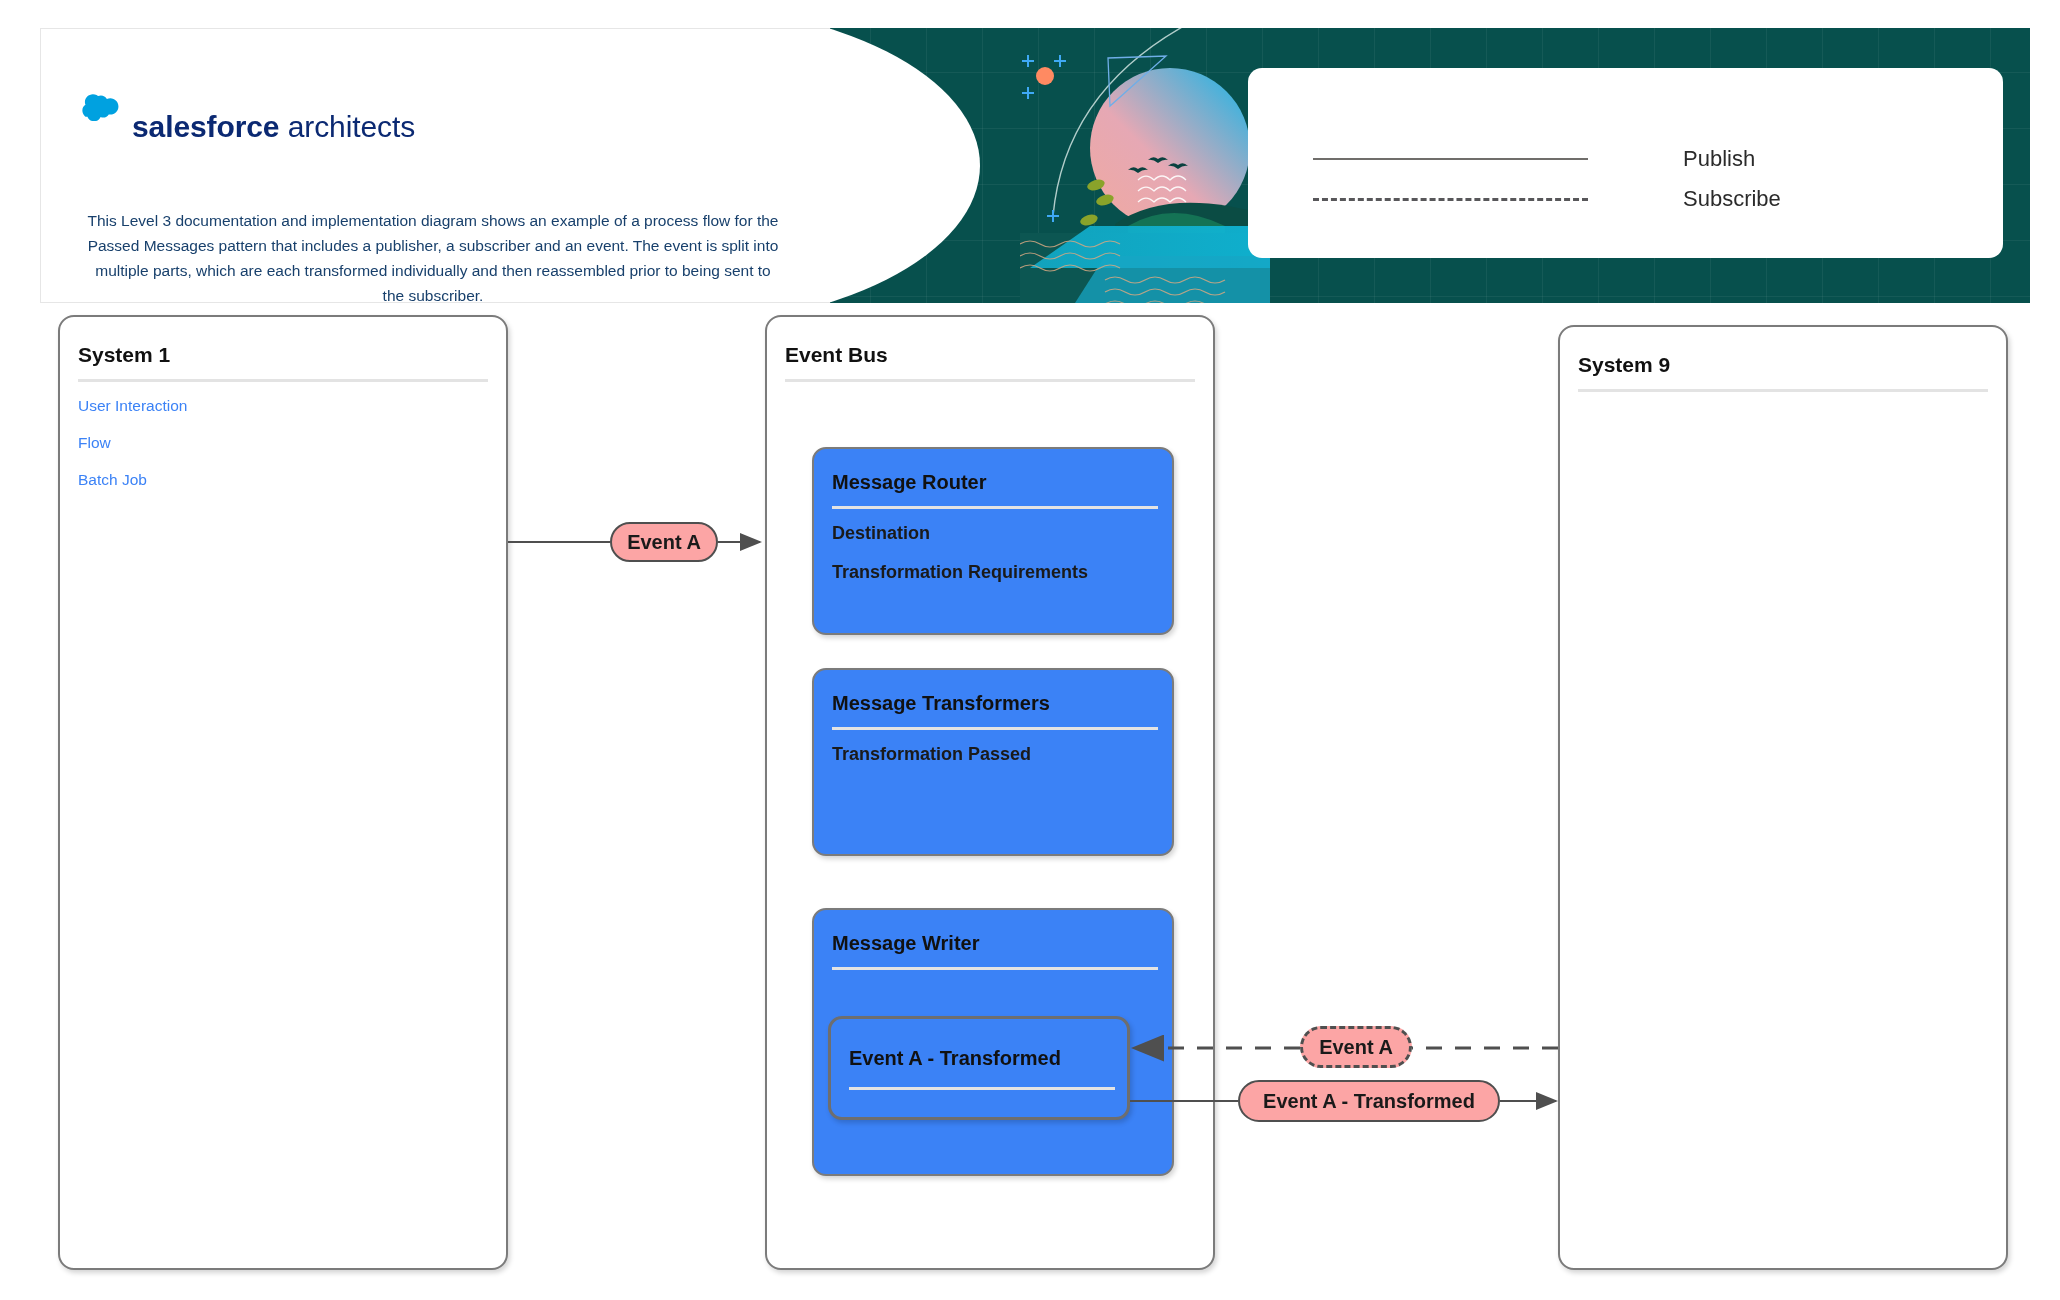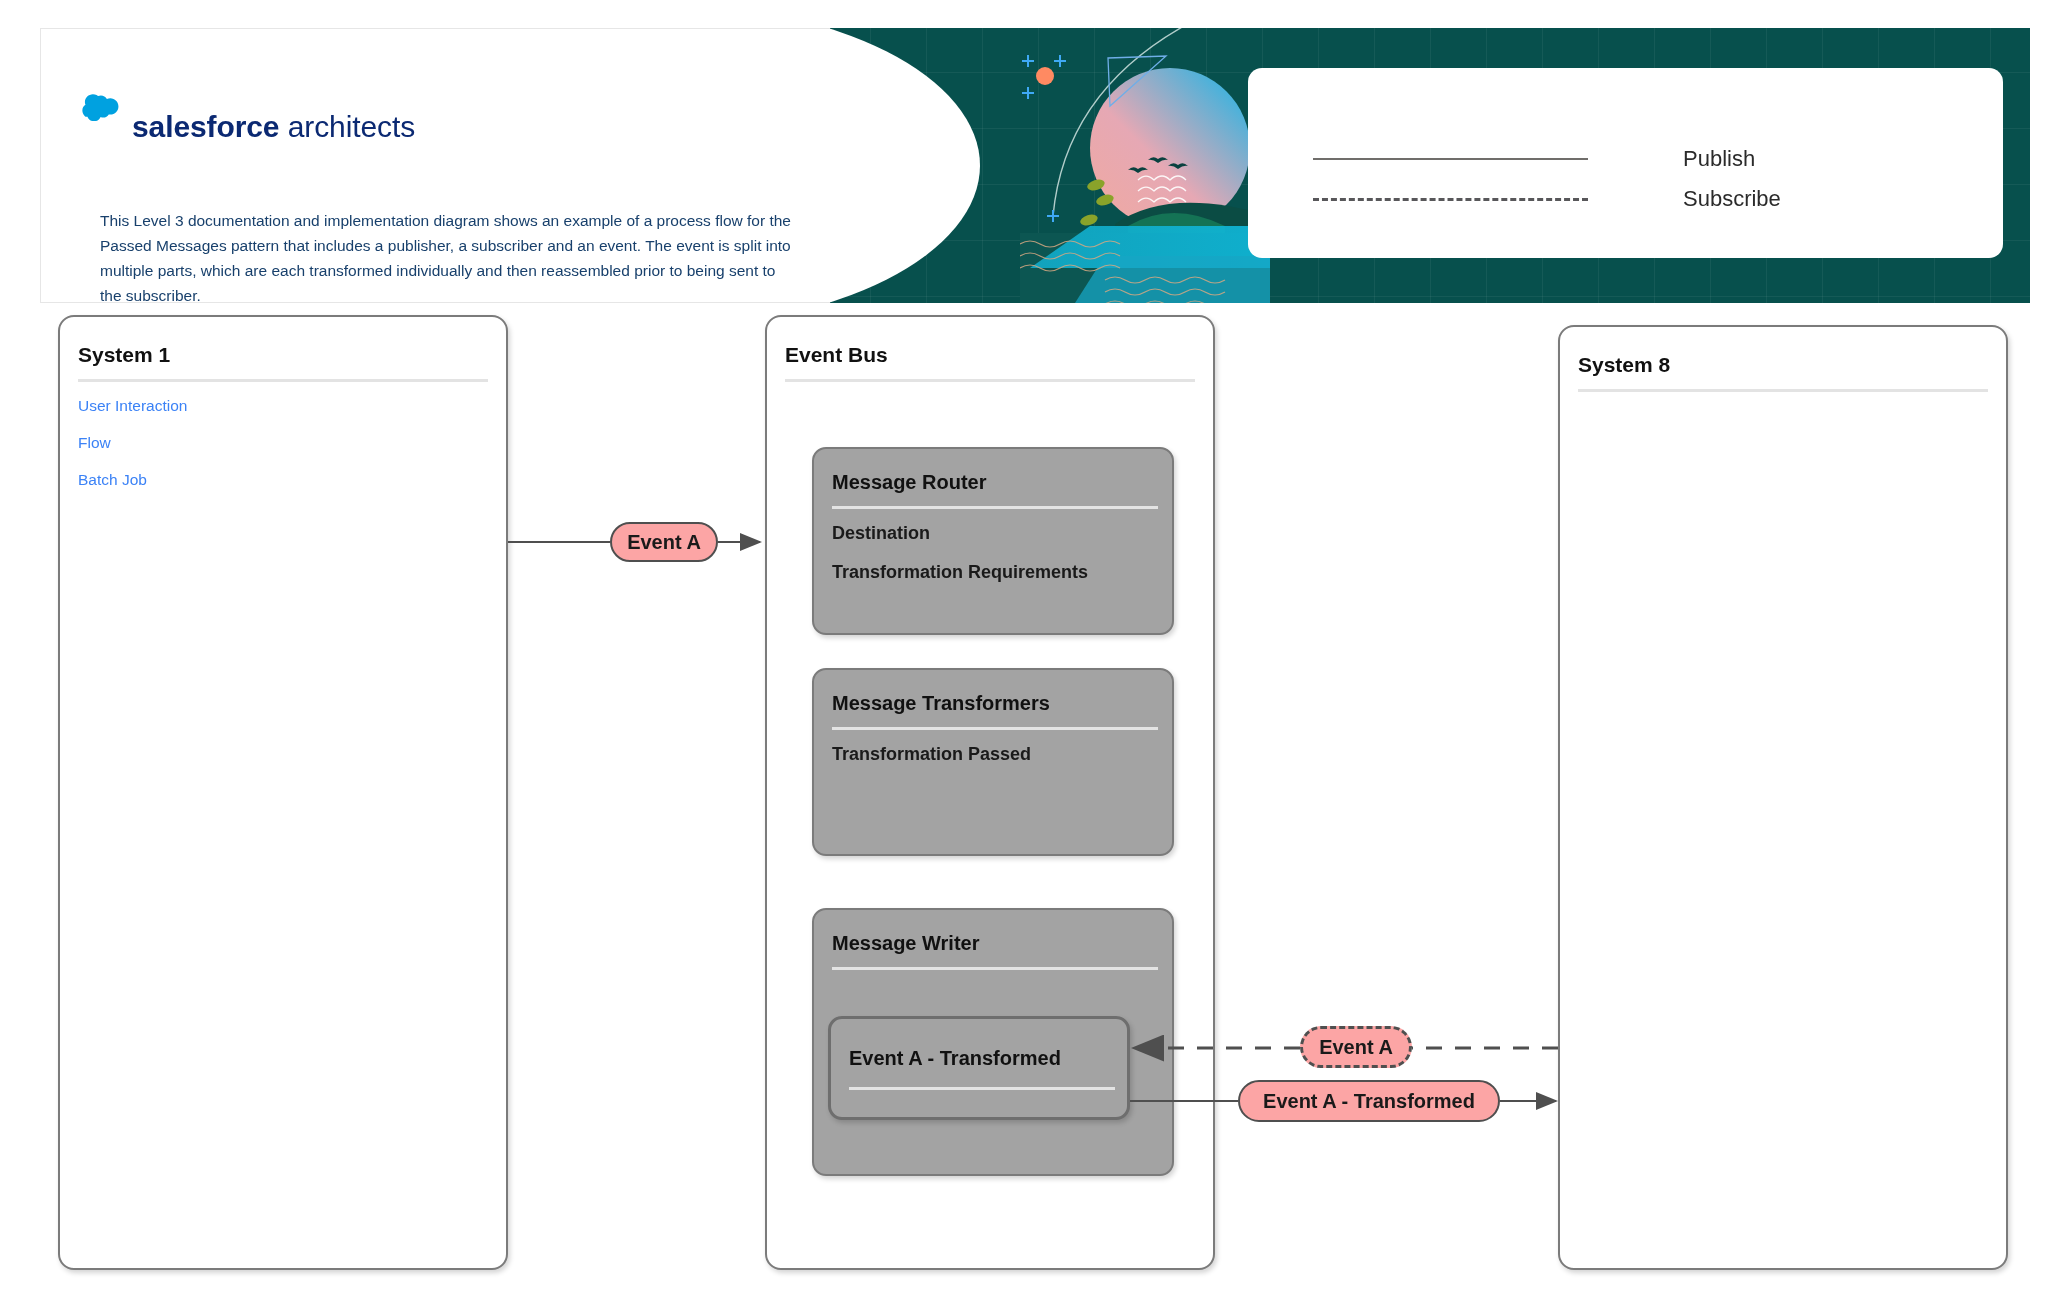--- a/index.html
+++ b/index.html
@@ -86,27 +86,28 @@
     top: 102px;
     font-size: 42px;
     font-weight: 400;
     color: #17416B;
     letter-spacing: -0.4px;
     white-space: nowrap;
     z-index: 6;
   }
   #page-desc {
     position: absolute;
-    left: 60px;
+    left: 43px;
     top: 180px;
     width: 700px;
     font-size: 15.5px;
     line-height: 1.62;
     color: #18406C;
     z-index: 6;
+    text-align: center;
   }
 
   
   #artwork {
     position: absolute;
     left: 980px;
     top: 0;
     width: 250px;
     height: 275px;
     overflow: hidden;
@@ -182,21 +183,21 @@
     white-space: nowrap;
   }
 
   #system1-panel { left: 58px;  top: 315px; width: 450px; height: 955px; }
   #eventbus-panel { left: 765px; top: 315px; width: 450px; height: 955px; }
   #system2-panel { left: 1558px; top: 325px; width: 450px; height: 945px; }
 
   
   .card {
     position: absolute;
-    background: #a3a3a3;
+    background: #3b82f6;
     border: 2px solid #7b7b7b;
     border-radius: 14px;
     box-shadow: 2px 3px 5px rgba(0,0,0,0.17);
     box-sizing: border-box;
   }
   .card-title {
     position: absolute;
     left: 18px;
     top: 22px;
     font-size: 20px;
@@ -406,21 +407,21 @@
   <div class="card-title">Message Writer</div>
   <div class="card-rule" style="width:326px;"></div>
 </div>
 
 <div id="eventa-transformed-card" class="card">
   <div class="card-title">Event A - Transformed</div>
   <div class="card-rule"></div>
 </div>
 
 <div id="system2-panel" class="panel">
-  <div class="panel-title">System 8</div>
+  <div class="panel-title">System 9</div>
   <div class="panel-rule" style="width:410px;"></div>
 </div>
 
 <svg id="connectors">
   <defs>
     <marker id="arrowSolid" markerWidth="11" markerHeight="9" refX="10" refY="4.5" orient="auto">
       <path d="M 0 0 L 11 4.5 L 0 9 z" fill="#4f4f4f"></path>
     </marker>
     <marker id="arrowSolid2" markerWidth="11" markerHeight="9" refX="10" refY="4.5" orient="auto">
       <path d="M 0 0 L 11 4.5 L 0 9 z" fill="#4f4f4f"></path>

